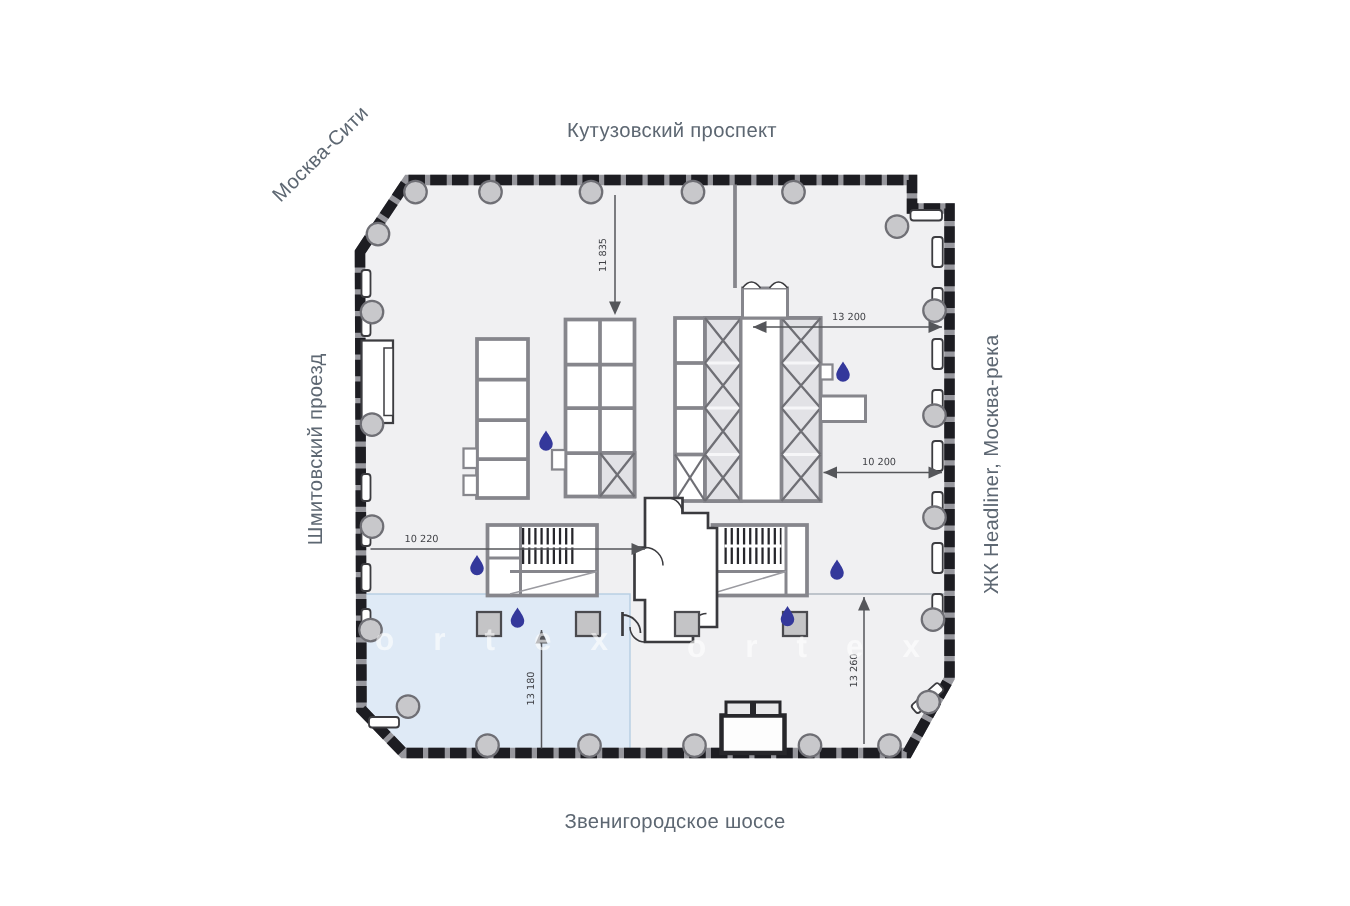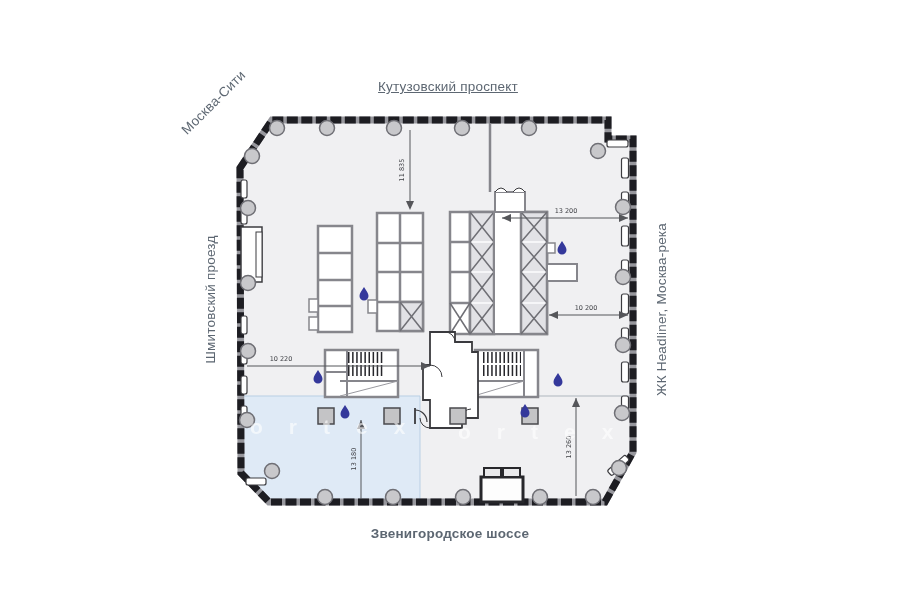--- a/index.html
+++ b/index.html
@@ -18,25 +18,25 @@
     font-family:"DejaVu Sans",sans-serif;font-size:6.5px;fill:#3f4045;
   }
   .watermark{
     position:absolute;color:rgba(255,255,255,0.6);font-weight:bold;font-size:21px;
     letter-spacing:26px;white-space:nowrap;pointer-events:none;
   }
 </style>
 </head>
 <body>
 
-<div class="street" style="left:298px;top:79px;width:300px;text-decoration:underline;">Кутузовский проспект</div>
+<div class="street" style="left:298px;top:79px;width:300px;">Кутузовский проспект</div>
 <div class="street rot-45" style="left:156px;top:95px;width:115px;">Москва-Сити</div>
 <div class="street rot-90" style="left:110px;top:292px;width:200px;">Шмитовский проезд</div>
 <div class="street rot-90" style="left:541px;top:302px;width:240px;">ЖК Headliner, Москва-река</div>
-<div class="street" style="left:300px;top:526px;width:300px;font-weight:bold;">Звенигородское шоссе</div>
+<div class="street" style="left:300px;top:540px;width:300px;">Звенигородское шоссе</div>
 
 <svg id="plan-svg" width="900" height="604" viewBox="0 0 900 604">
 
   <g>
     <path d="M240,168 L272,120 L608,120 L608,139 L633,139 L633,452 L605,502 L269,502 L241,473 Z" fill="#f0f0f2" stroke="none"></path>
   </g>
 
   <g>
     <path d="M243,396 L420,396 L420,500 L269,500 L243,473 Z" fill="#dfeaf6" stroke="#b9cfe4" stroke-width="1"></path>
     <line x1="538" y1="396" x2="630" y2="396" stroke="#aeb6be" stroke-width="1"></line>

